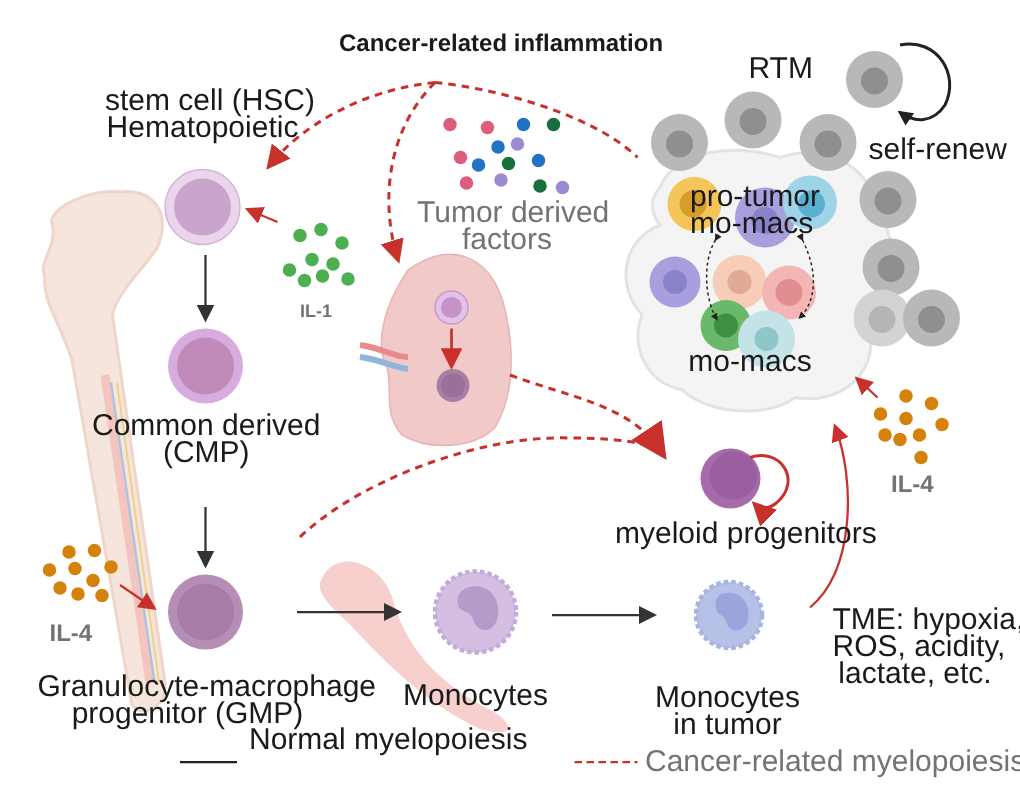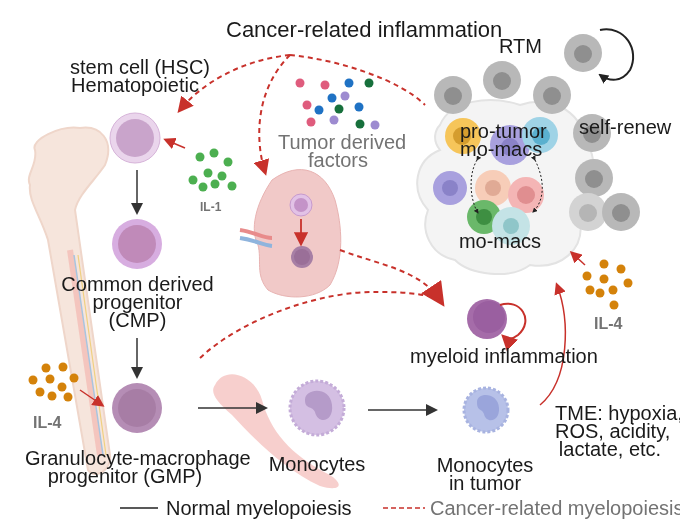--- a/index.html
+++ b/index.html
@@ -229,71 +229,70 @@
     <circle cx="590" cy="290" r="4.5"></circle>
         <circle cx="600" cy="293" r="4.5"></circle>
         <circle cx="613" cy="290" r="4.5"></circle>
         <circle cx="614" cy="305" r="4.5"></circle>
   </g>
 
   <line x1="120" y1="508" x2="158" y2="508" stroke="#222" stroke-width="1.5"></line>
   <line x1="383" y1="508" x2="425" y2="508" stroke="#c8312b" stroke-width="1.5" stroke-dasharray="5 3"></line>
 </svg>
 
-<div class="lbl" style="left:226px;top:21px;font-size:22px;">Cancer-related inflammation</div>
+<div class="lbl" style="left:226px;top:21px;font-size:16px;font-weight:bold;">Cancer-related inflammation</div>
 
 <div class="lbl" style="left:70px;top:58px;width:130px;">
   <div>stem cell (HSC)</div>
   <div>Hematopoietic</div>
 </div>
 
 <div class="lbl" style="left:60px;top:275px;width:155px;">
   <div>Common derived</div>
-  <div>progenitor</div>
   <div>(CMP)</div>
 </div>
 
 <div class="lbl" style="left:25px;top:449px;width:200px;">
   <div>Granulocyte-macrophage</div>
   <div>progenitor (GMP)</div>
 </div>
 
 <div class="lbl" style="left:262px;top:455px;width:110px;">
   <div>Monocytes</div>
 </div>
 
 <div class="lbl" style="left:435px;top:456px;width:100px;">
   <div>Monocytes</div>
   <div>in tumor</div>
 </div>
 
-<div class="lbl" style="left:410px;top:347px;width:150px;">myeloid inflammation</div>
+<div class="lbl" style="left:410px;top:347px;width:150px;">myeloid progenitors</div>
 
 <div class="lbl red" style="left:278px;top:133px;width:120px;">
   <div>Tumor derived</div>
   <div>factors</div>
 </div>
 
 <div class="lbl red bold" style="left:200px;top:198px;font-size:12px;">IL-1</div>
 <div class="lbl red bold" style="left:33px;top:414px;font-size:16px;">IL-4</div>
 <div class="lbl red bold" style="left:594px;top:315px;font-size:16px;">IL-4</div>
 
 <div class="lbl" style="left:499px;top:37px;">RTM</div>
-<div class="lbl" style="left:579px;top:91px;margin-top:27px;">self-renew</div>
+<div class="lbl" style="left:579px;top:91px;">self-renew</div>
 
 <div class="lbl" style="left:460px;top:122px;width:80px;">
   <div>pro-tumor</div>
   <div>mo-macs</div>
 </div>
 
 <div class="lbl" style="left:455px;top:232px;width:90px;">
   <div>mo-macs</div>
 </div>
 
 <div class="lbl" style="left:555px;top:404px;width:110px;">
   <div>TME: hypoxia,</div>
   <div>ROS, acidity,</div>
   <div>lactate, etc.</div>
 </div>
 
-<div class="lbl" style="left:166px;top:499px;text-align:center;">Normal myelopoiesis</div>
+<div class="lbl" style="left:166px;top:484px;text-align:center;">Normal myelopoiesis</div>
 <div class="lbl red" style="left:430px;top:499px;">Cancer-related myelopoiesis</div>
 </div>
 
 </body></html>

